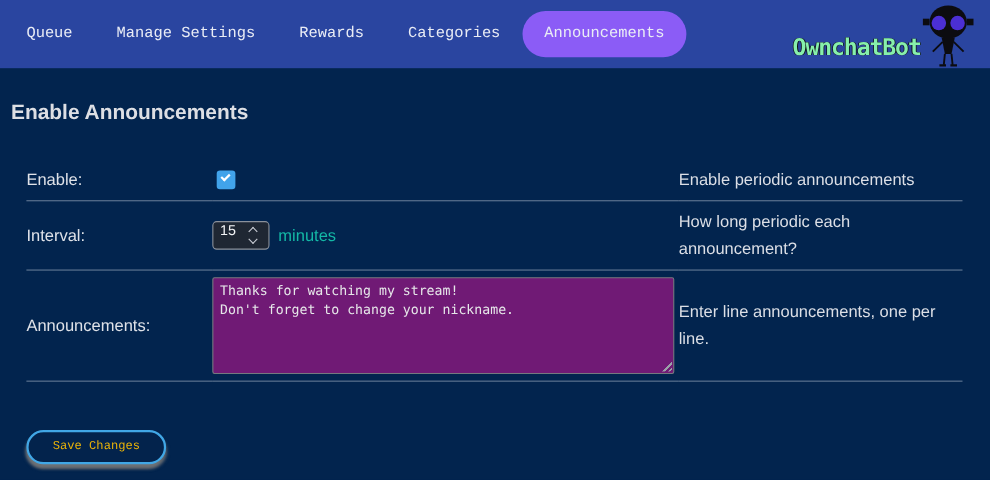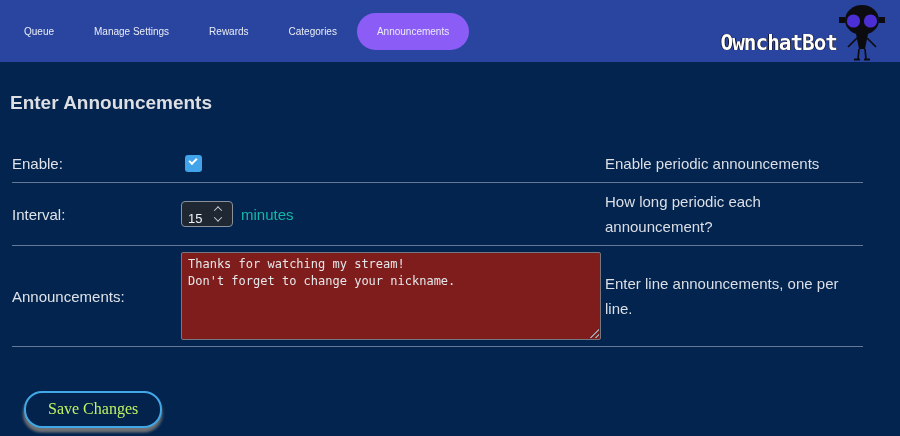--- a/index.html
+++ b/index.html
@@ -15,61 +15,62 @@
     position: relative;
     height: 62px;
     background: #2a45a0;
     display: flex;
     align-items: center;
     padding-left: 4px;
   }
   .nav-tab {
     display: inline-block;
     padding: 13px 20px;
-    font-size: 10px;
+    font-size: 14px;
     color: #e9ecf5;
     border-radius: 22px;
     cursor: pointer;
     text-decoration: none;
     white-space: nowrap;
+    font-family: Liberation Mono, monospace;
   }
   .nav-tab.active { background: #8b5cf6; }
 
   .logo {
     position: absolute;
     right: 14px;
     top: 0;
     height: 62px;
     display: flex;
     align-items: flex-end;
   }
   .logo-text {
     font-family: "DejaVu Sans Mono", monospace;
     font-weight: bold;
     font-size: 21px;
     letter-spacing: -1px;
-    color: #ffffff;
+    color: #86efac;
     text-shadow: 0.7px 0 0 #0c0c12, -0.7px 0 0 #0c0c12;
     margin-bottom: 7px;
   }
   .robot-svg { display: block; margin-left: 1px; }
 
   
   .main { padding: 30px 10px 0 10px; }
   .page-title {
     font-size: 19px;
     font-weight: bold;
     color: #dddfe4;
     margin-bottom: 31px;
   }
 
   .form-table {
     display: table;
     width: 851px;
-    margin-left: 2px;
+    margin-left: 14px;
     border-collapse: collapse;
   }
   .frow { display: table-row; }
   .fcell {
     display: table-cell;
     vertical-align: middle;
     border-bottom: 1px solid rgba(196,206,219,0.5);
     padding: 6px 0;
     font-size: 15px;
     color: #dfe2e8;
@@ -97,21 +98,21 @@
   }
 
   
   .control-line { display: flex; align-items: center; }
   .number-box {
     width: 52px; height: 26px;
     background: #1f2733;
     border: 1px solid #8b919b;
     border-radius: 4px;
     display: flex;
-    align-items: flex-end;
+    align-items: flex-start;
     overflow: hidden;
   }
   .number-box input {
     width: 28px;
     border: none;
     background: transparent;
     color: #f2f3f5;
     font-size: 13px;
     font-family: "Liberation Sans", sans-serif;
     padding-left: 6px;
@@ -132,21 +133,21 @@
     border-top: 1.6px solid #c9cdd5;
   }
   .chev-up   { transform: rotate(45deg) translate(1px,1px); }
   .chev-down { transform: rotate(225deg) translate(1px,1px); }
   .unit-text { margin-left: 8px; font-size: 15px; color: #14b8a6; }
 
   
   .textarea-wrap { position: relative; width: 420px; }
   textarea.announcements {
     width: 420px; height: 88px;
-    background: #7f1d1d;
+    background: #701a75;
     border: 1px solid #75797f;
     border-radius: 2px;
     color: #e6e7e9;
     font-family: "DejaVu Sans Mono", monospace;
     font-size: 12px;
     line-height: 17px;
     padding: 3px 6px;
     resize: none;
     outline: none;
     display: block;
@@ -160,23 +161,23 @@
     cursor: nwse-resize;
   }
 
   
   .save-button {
     margin: 44px 0 0 14px;
     padding: 7px 22px 8px 22px;
     background: #03234c;
     border: 2px solid #41a7e6;
     border-radius: 18px;
-    color: #bef264;
-    font-size: 16px;
-    font-family: Liberation Serif, serif;
+    color: #eab308;
+    font-size: 11px;
+    font-family: Liberation Mono, monospace;
     cursor: pointer;
     box-shadow: -1px 4px 3px rgba(120,120,120,0.85), 1px 4px 3px rgba(120,120,120,0.55);
   }
 </style>
 </head>
 <body>
 
 <nav class="navbar">
   <a class="nav-tab">Queue</a>
   <a class="nav-tab">Manage Settings</a>
@@ -197,21 +198,21 @@
       <path d="M29 34 L38 43" stroke="#0c0c10" stroke-width="1.7" fill="none"></path>
       <path d="M21 45 L20 55" stroke="#0c0c10" stroke-width="1.7" fill="none"></path>
       <path d="M27 45 L28 55" stroke="#0c0c10" stroke-width="1.7" fill="none"></path>
       <path d="M16 55.5 L22 55.5" stroke="#0c0c10" stroke-width="2" fill="none"></path>
       <path d="M26 55.5 L32 55.5" stroke="#0c0c10" stroke-width="2" fill="none"></path>
     </svg>
   </div>
 </nav>
 
 <main class="main">
-  <h1 class="page-title">Enter Announcements</h1>
+  <h1 class="page-title">Enable Announcements</h1>
 
   <div class="form-table">
 
     <div class="frow">
       <div class="fcell cell-label">Enable:</div>
       <div class="fcell cell-control">
         <div class="checkbox" role="checkbox" aria-checked="true">
           <div class="checkmark"></div>
         </div>
       </div>

